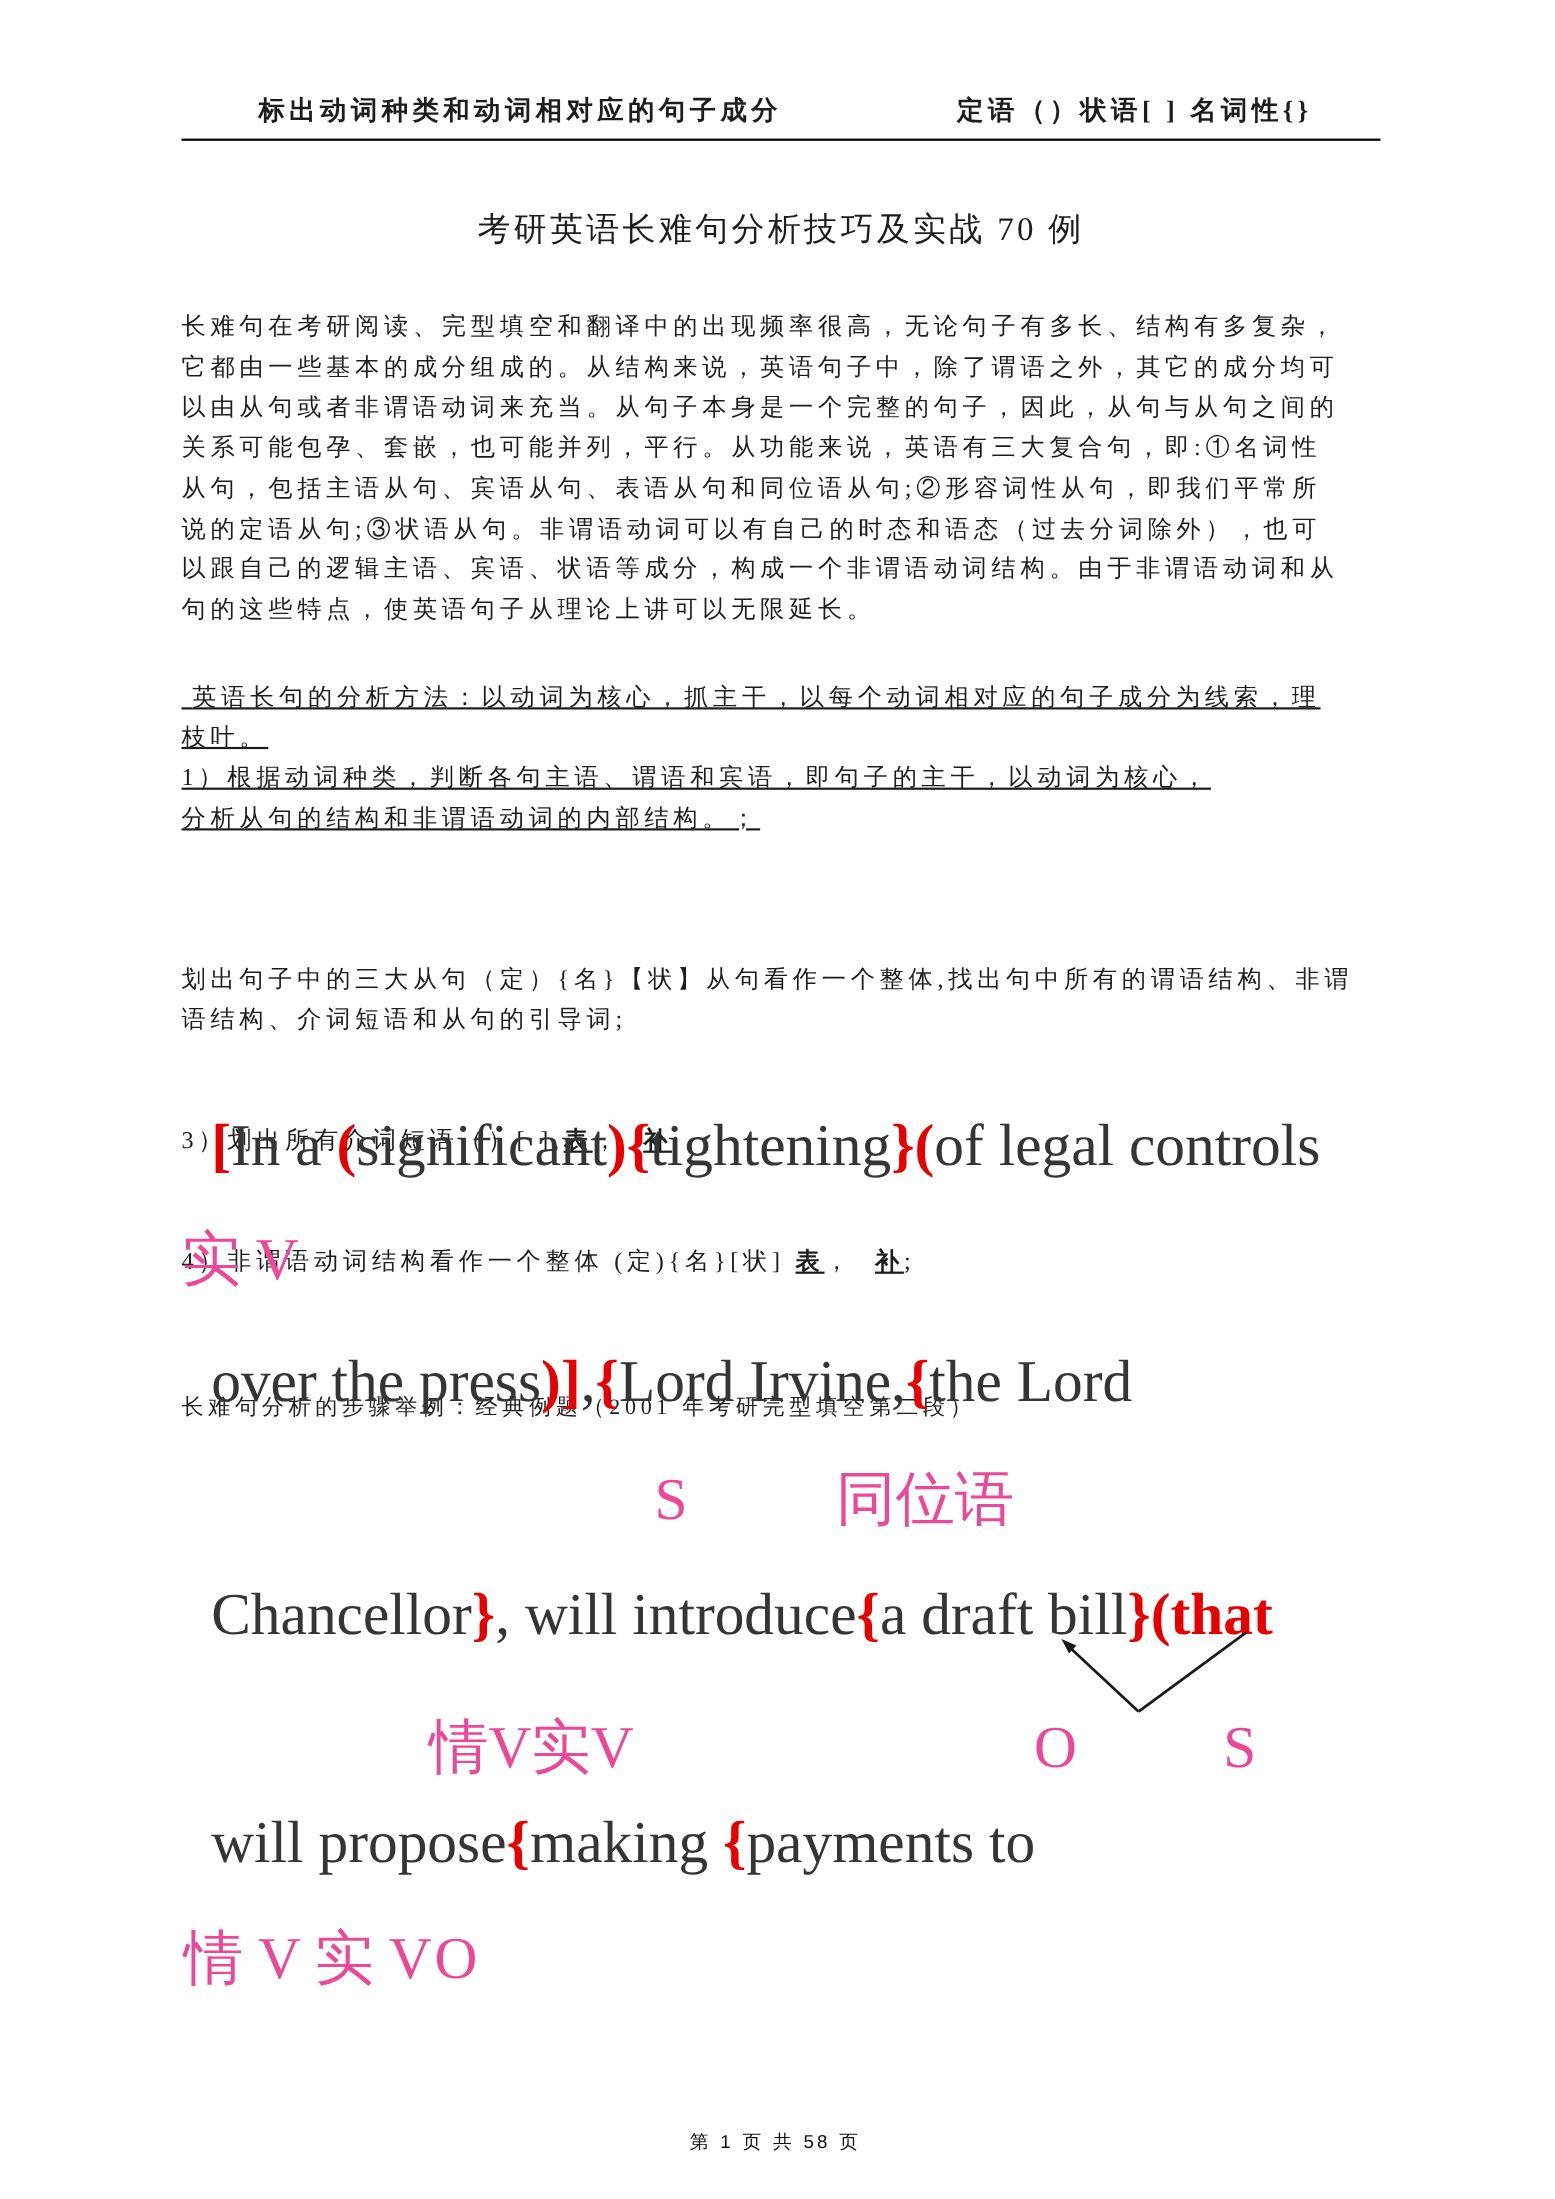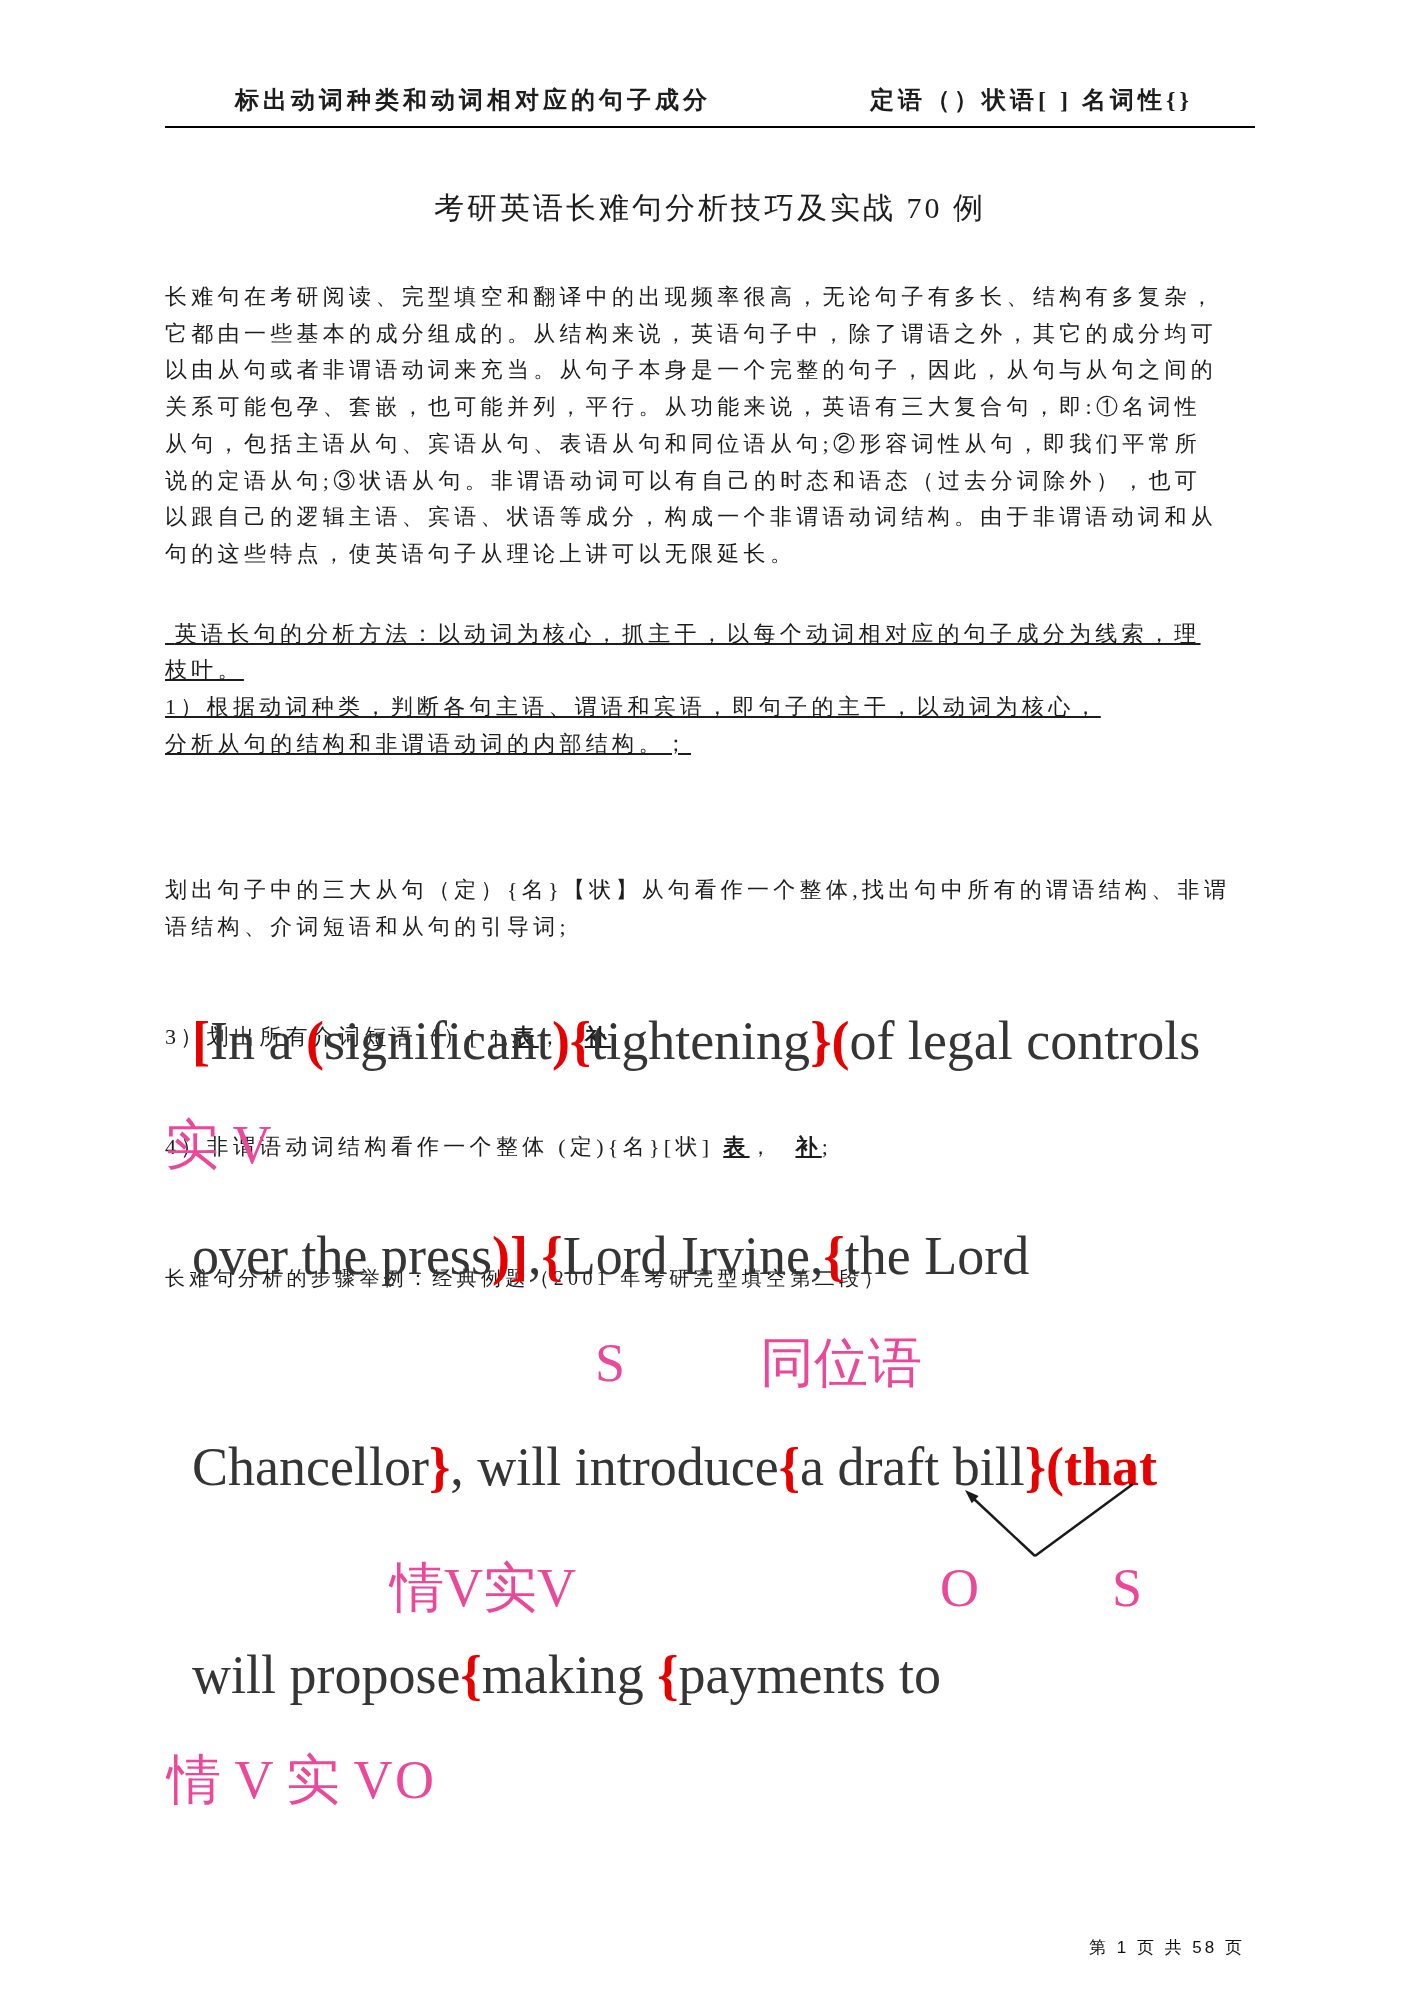--- a/index.html
+++ b/index.html
@@ -32,21 +32,21 @@
     color:#353535;white-space:pre;margin-left:27px;
   }
   .big .r{color:#e60000;font-weight:bold;}
   .big .k{color:#353535;}
   .big .ul{text-decoration-thickness:3px;text-underline-offset:6px;text-align:center;}
   .lbl{
     position:absolute;font-size:54px;line-height:1.2;color:#ec4899;white-space:pre;
   }
   .arrow-svg{position:absolute;left:950px;top:1478px;}
   .footer{
-    position:absolute;top:1936px;left:165px;width:1080px;text-align:right;
+    position:absolute;top:1936px;left:165px;width:1080px;text-align:center;
     font-size:17px;letter-spacing:3px;color:#111;
     font-family:"Liberation Sans","DejaVu Sans",sans-serif;white-space:pre;
   }
 </style>
 </head>
 <body>
 
 <div class="flow">
 
   <div class="hdr">

